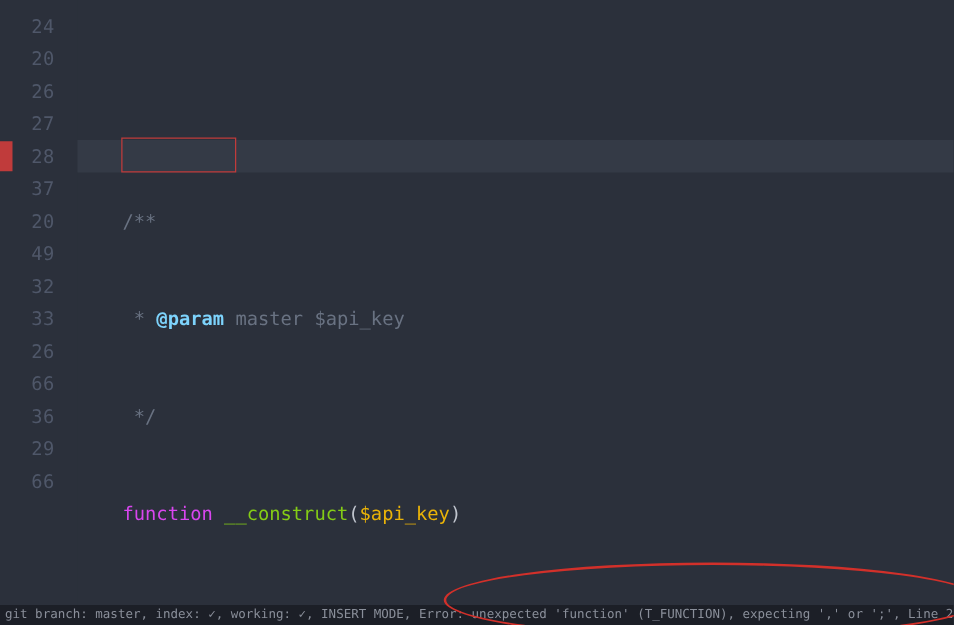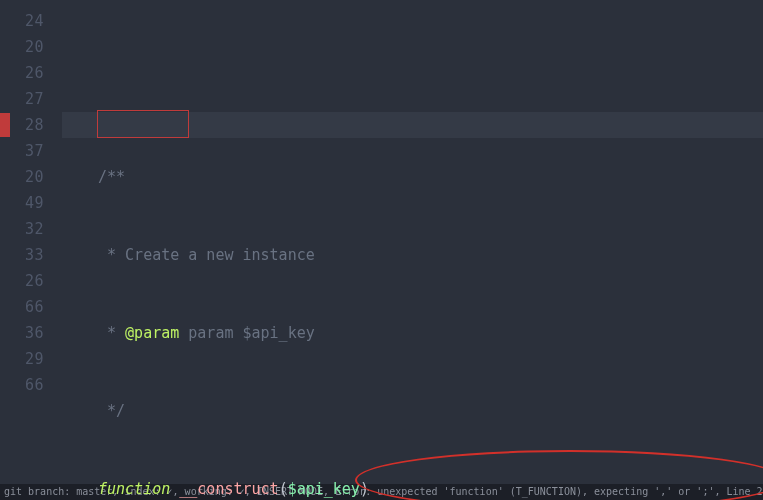--- a/index.html
+++ b/index.html
@@ -46,25 +46,25 @@
   .code .row { height: 26px; }
   .active-line {
     position: absolute;
     left: 0; right: 0;
     top: 112px;
     height: 26px;
     background: #343a46;
   }
   .code .content { position: relative; z-index: 1; }
   .c-comment { color: #697282; }
-  .c-tag { color: #bef264; }
-  .c-keyword-ital { color: #bef264; font-style: italic; }
-  .c-var { color: #86efac; }
+  .c-tag { color: #7dd3fc; font-weight: bold; }
+  .c-keyword-ital { color: #d946ef; }
+  .c-var { color: #eab308; }
   .c-punc { color: #c0c5ce; }
-  .c-construct { color: #fca5a5; }
+  .c-construct { color: #84cc16; }
   .error-box {
     position: absolute;
     top: 110px;
     left: 35px;
     width: 92px;
     height: 28px;
     border: 1px solid #c03b3b;
     pointer-events: none;
     z-index: 2;
   }
@@ -116,22 +116,21 @@
     <div class="ln">29</div>
     <div class="ln">66</div>
     <div class="ln"></div>
   </div>
 
   <div class="code">
     <div class="active-line"></div>
     <div class="error-box"></div>
     <div class="content">
       <div class="row"><span class="c-comment">/**</span></div>
-      <div class="row"><span class="c-comment"> * </span><span class="c-comment">Create a new instance</span></div>
-      <div class="row"><span class="c-comment"> * </span><span class="c-tag">@param</span><span class="c-comment"> param $api_key</span></div>
+      <div class="row"><span class="c-comment"> * </span><span class="c-tag">@param</span><span class="c-comment"> master $api_key</span></div>
       <div class="row"><span class="c-comment"> */</span></div>
       <div class="row"><span class="c-keyword-ital">function</span><span class="c-construct"> __construct</span><span class="c-punc">(</span><span class="c-var">$api_key</span><span class="c-punc">)</span></div>
       
       
       
       
       
       
       
       

